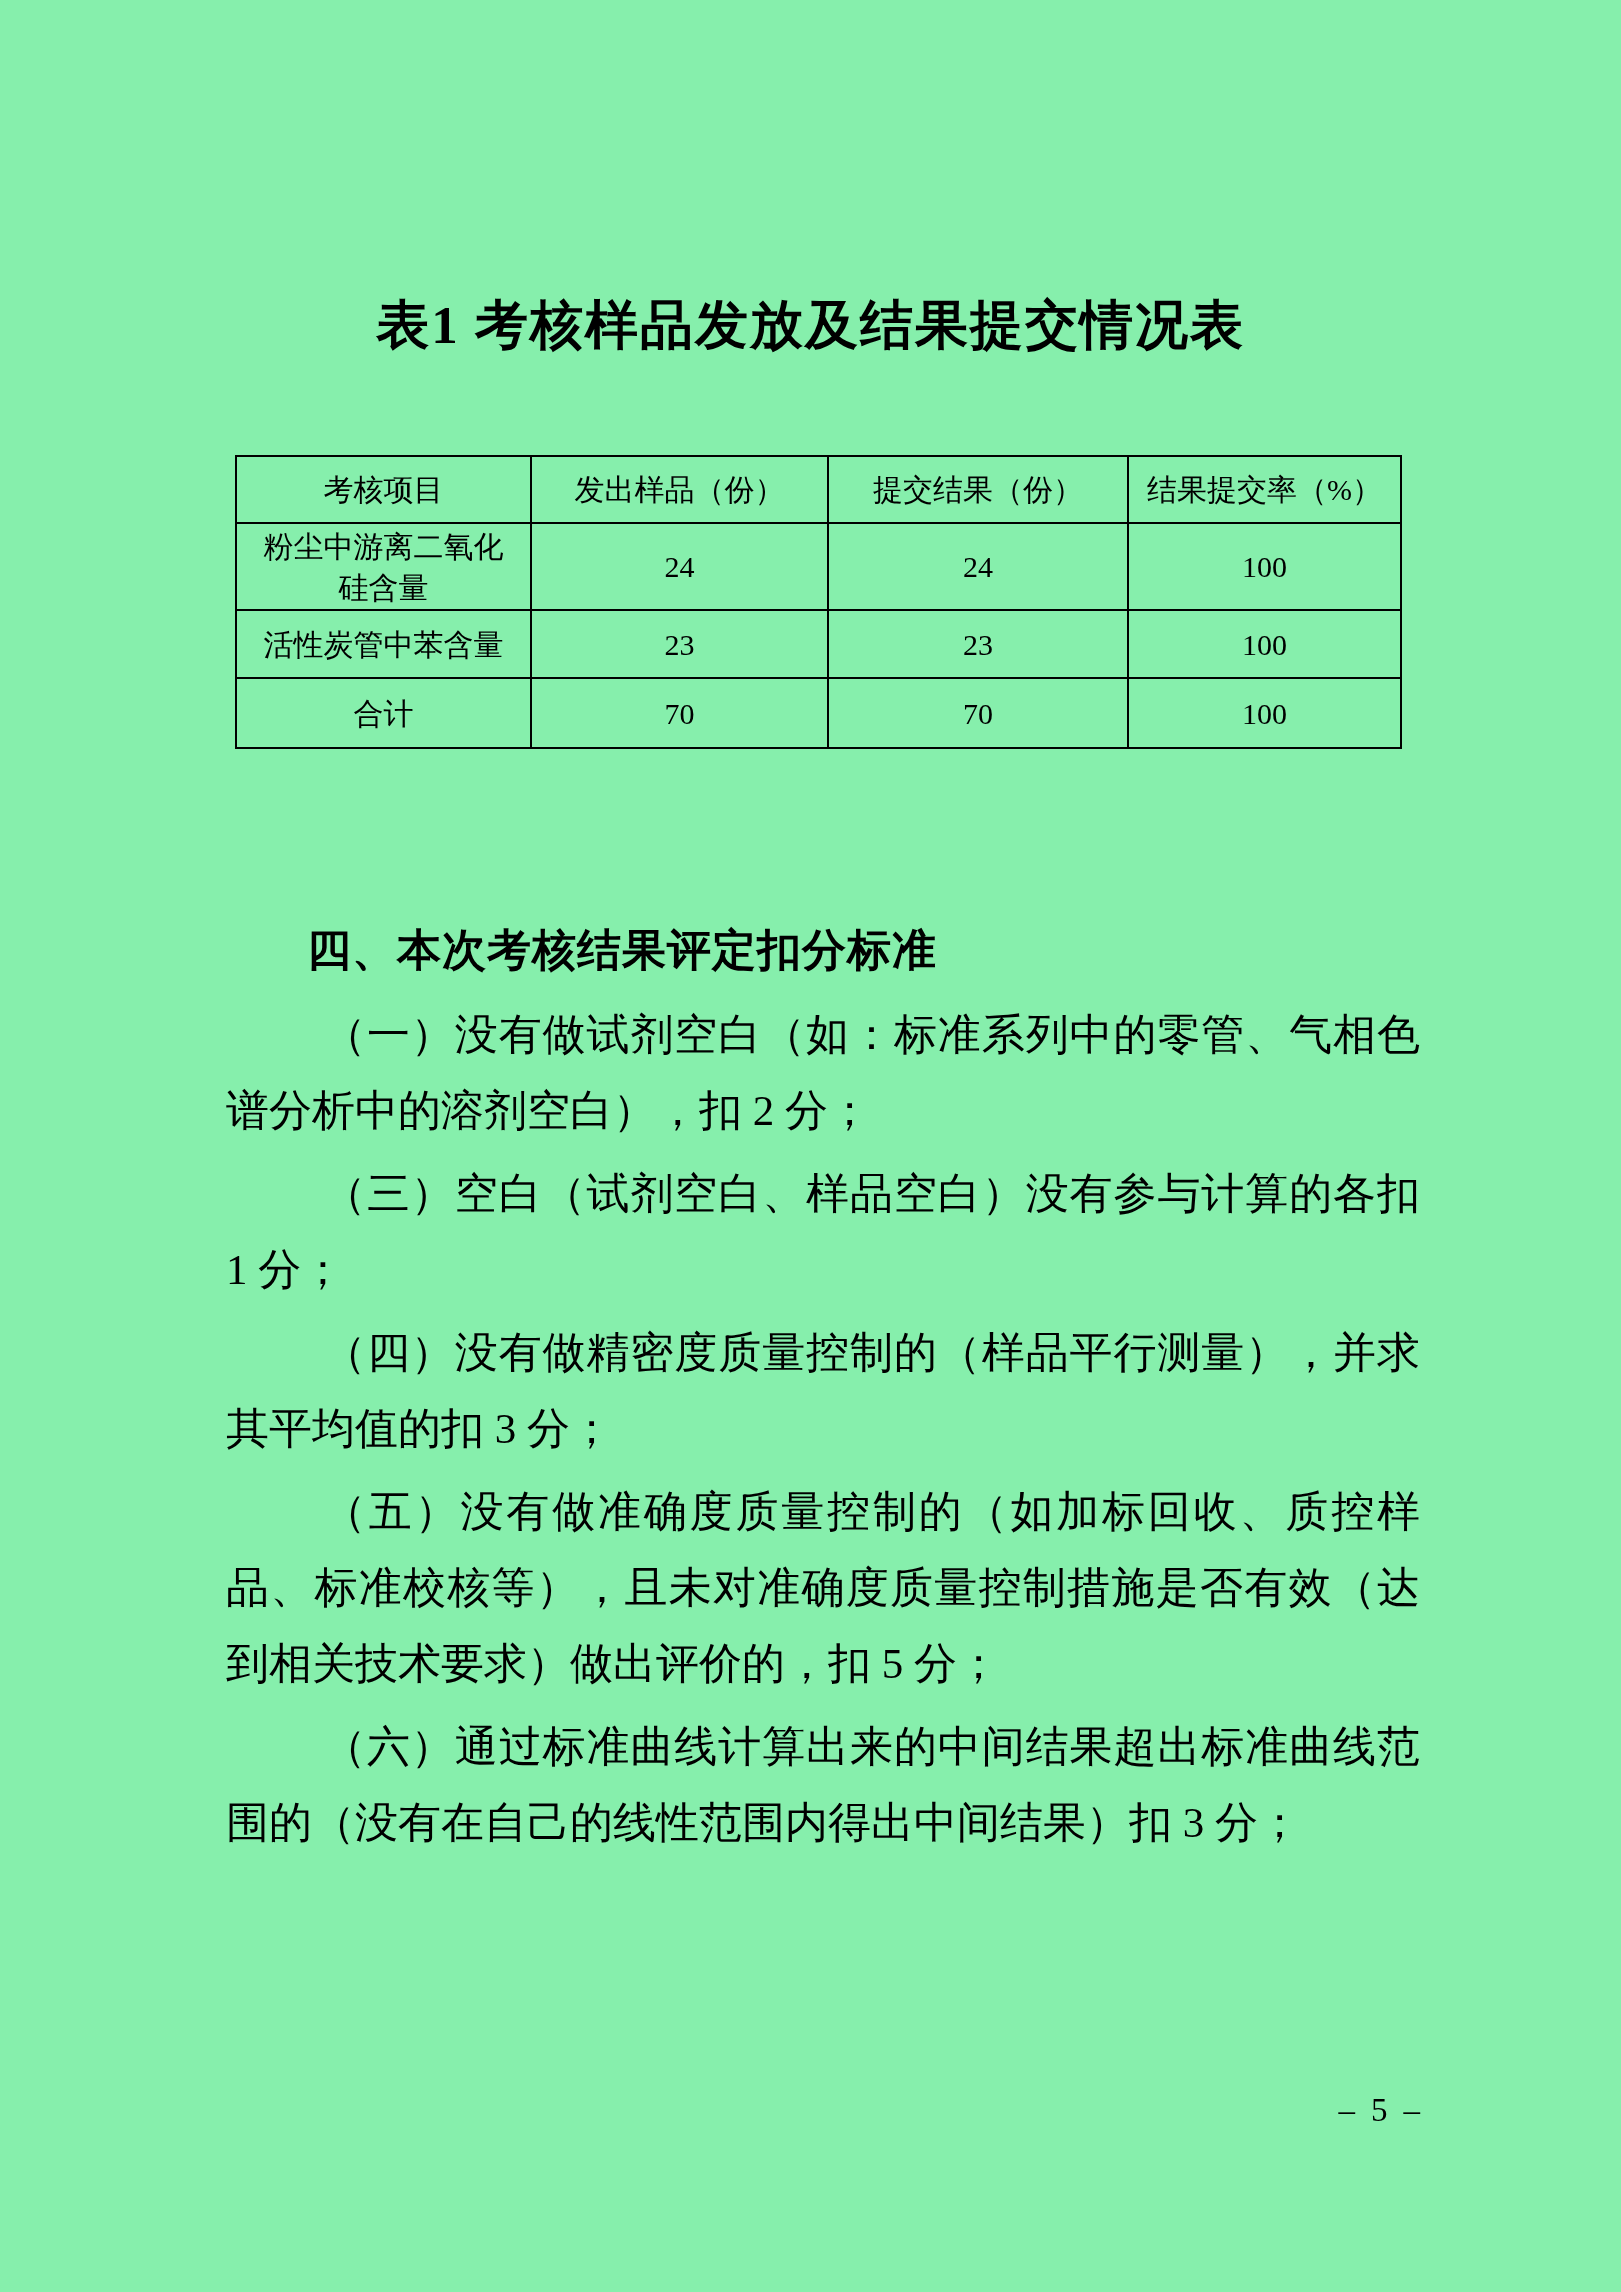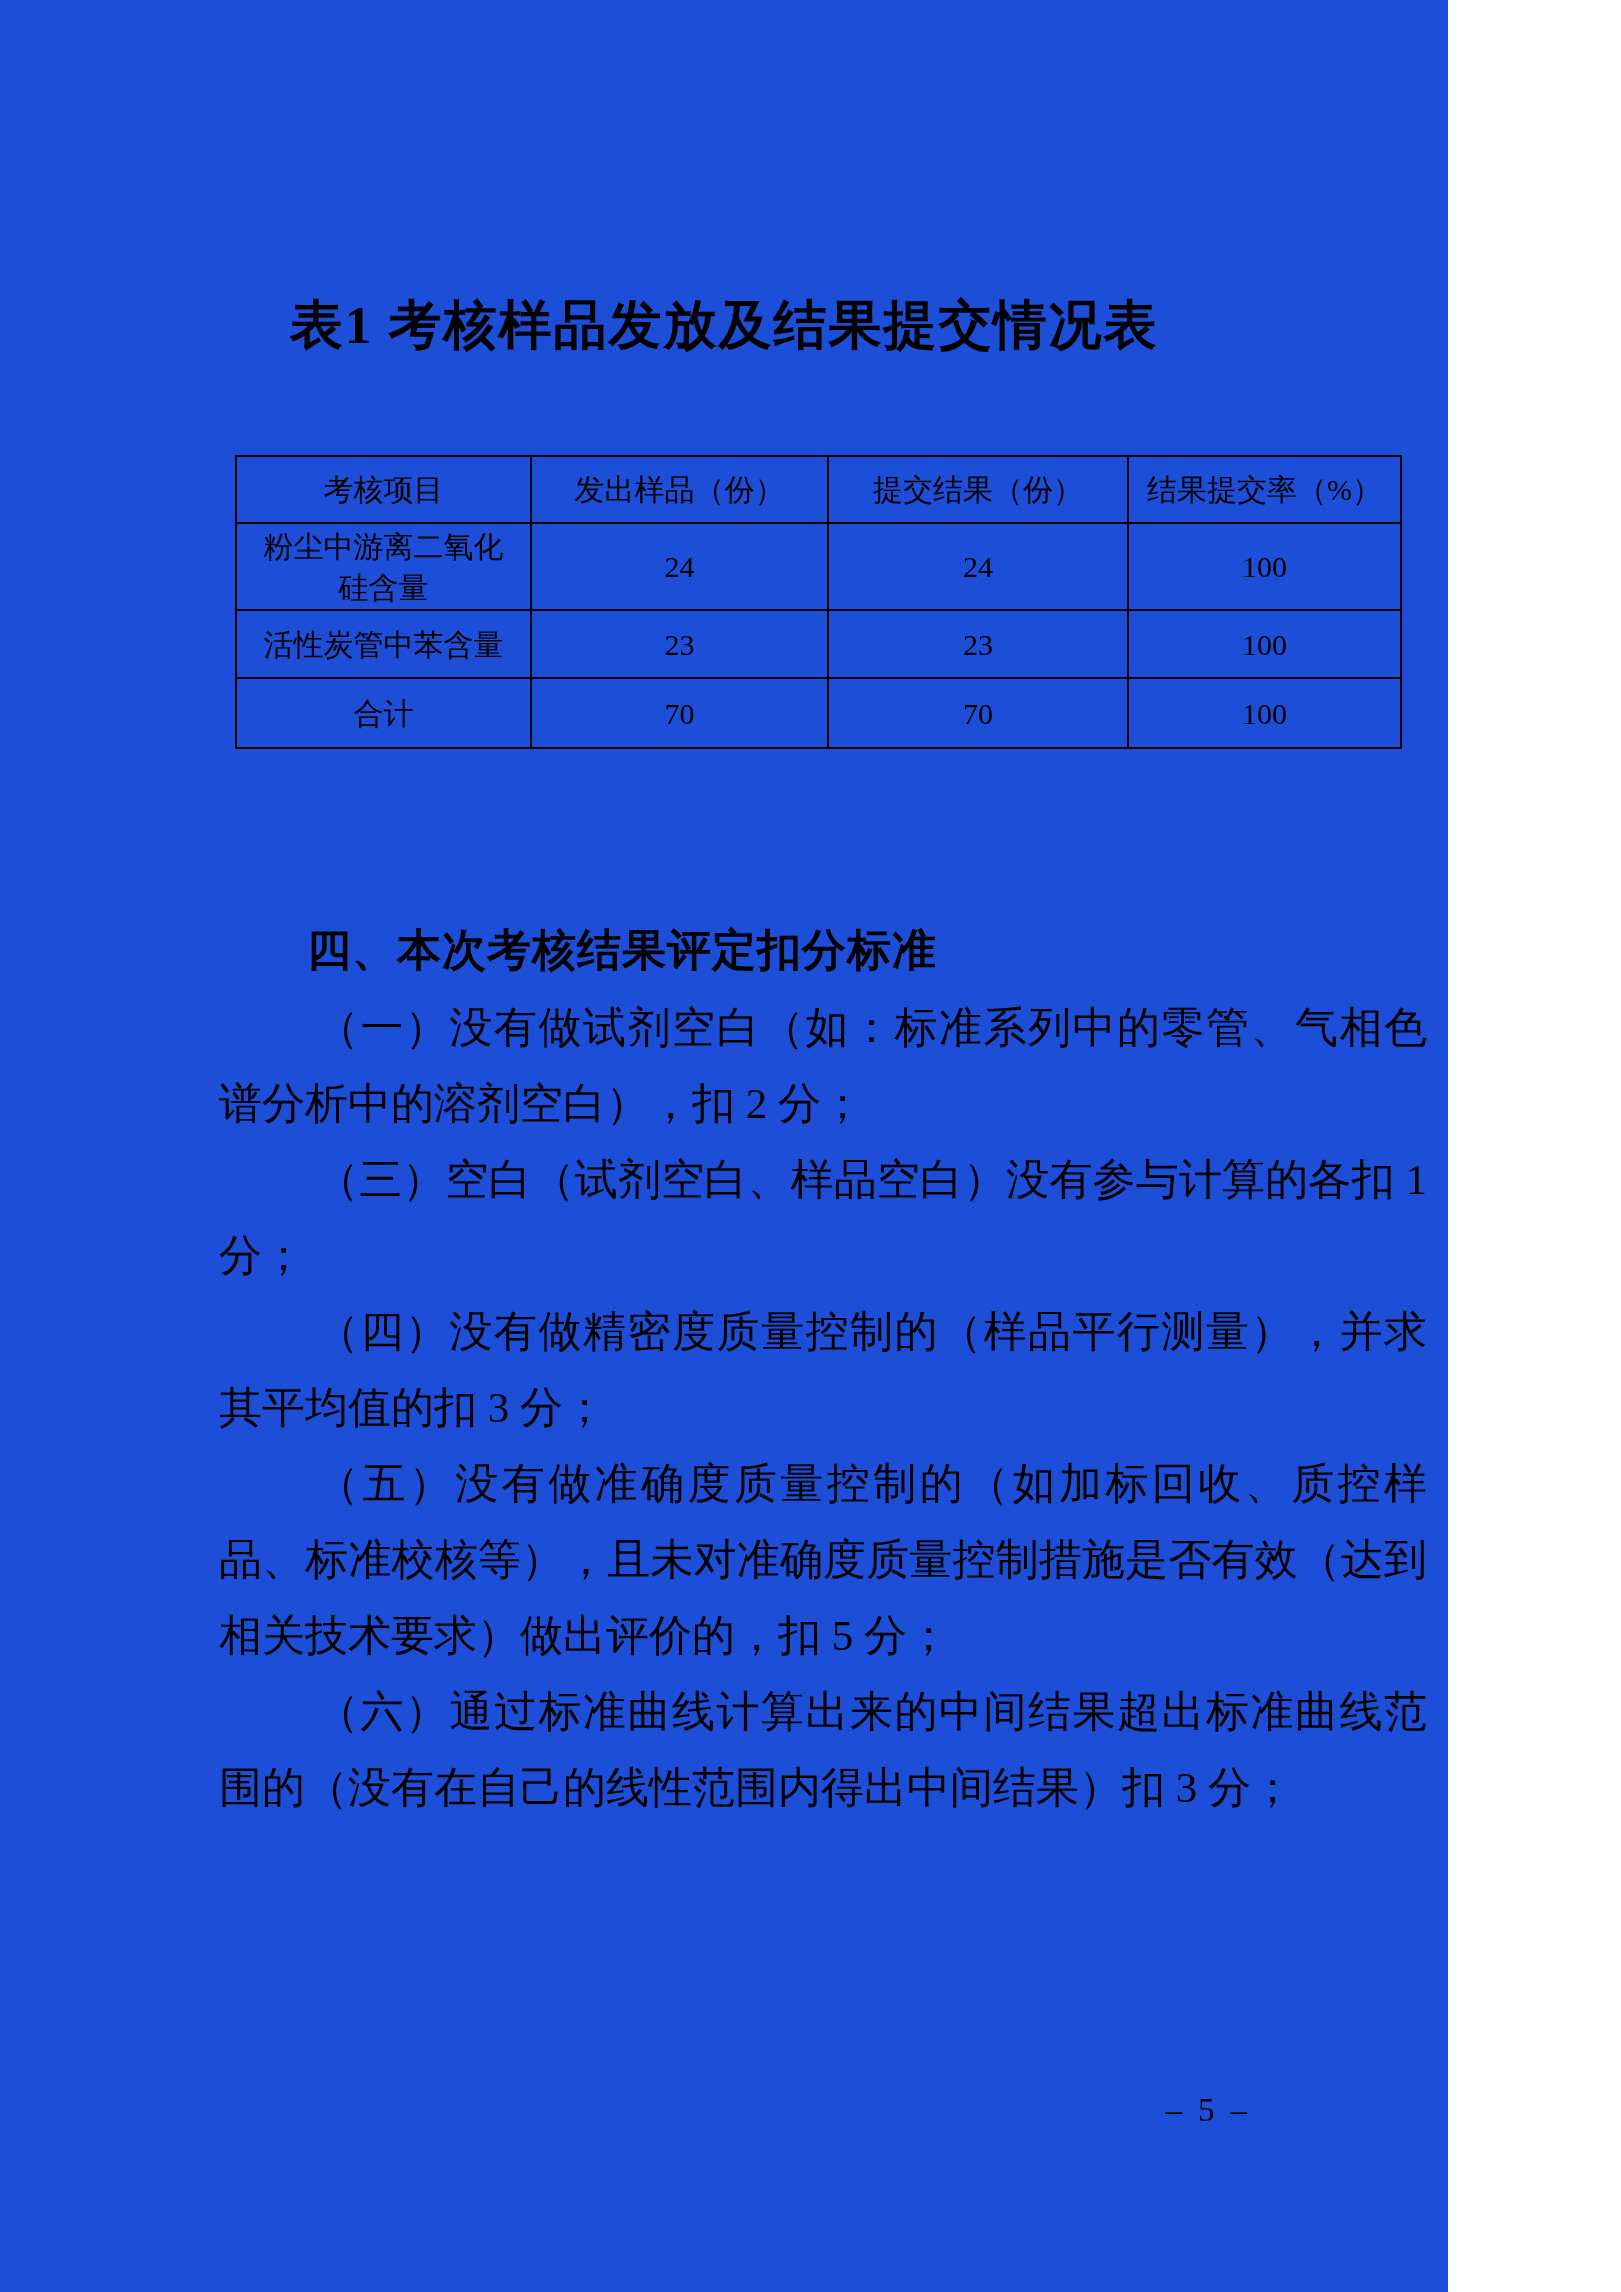--- a/index.html
+++ b/index.html
@@ -2,23 +2,23 @@
 <html><head>
 <meta charset="utf-8">
 <style>
   html, body {
     margin: 0;
     padding: 0;
     background: #ffffff;
   }
   .page {
     position: relative;
-    width: 1448px;
+    width: 1621px;
     height: 2293px;
-    background: #1d4ed8;
+    background: #86efac;
     color: #000000;
     font-family: "Liberation Serif", serif;
     overflow: hidden;
   }
   .doc-title {
     position: absolute;
     top: 290px;
     left: 0;
     width: 100%;
     text-align: center;
@@ -69,21 +69,21 @@
     position: absolute;
     top: 990px;
     left: 219px;
     width: 1208px;
     font-size: 43px;
     line-height: 76px;
     text-align: justify;
     font-family: "Liberation Serif", serif;
   }
   .body-text p {
-    margin: 0;
+    margin: 7px;
     padding: 0;
     text-indent: 97px;
   }
   .page-number {
     position: absolute;
     top: 2092px;
     right: 197px;
     font-size: 33px;
     font-family: "Liberation Serif", serif;
     letter-spacing: 3.9px;

